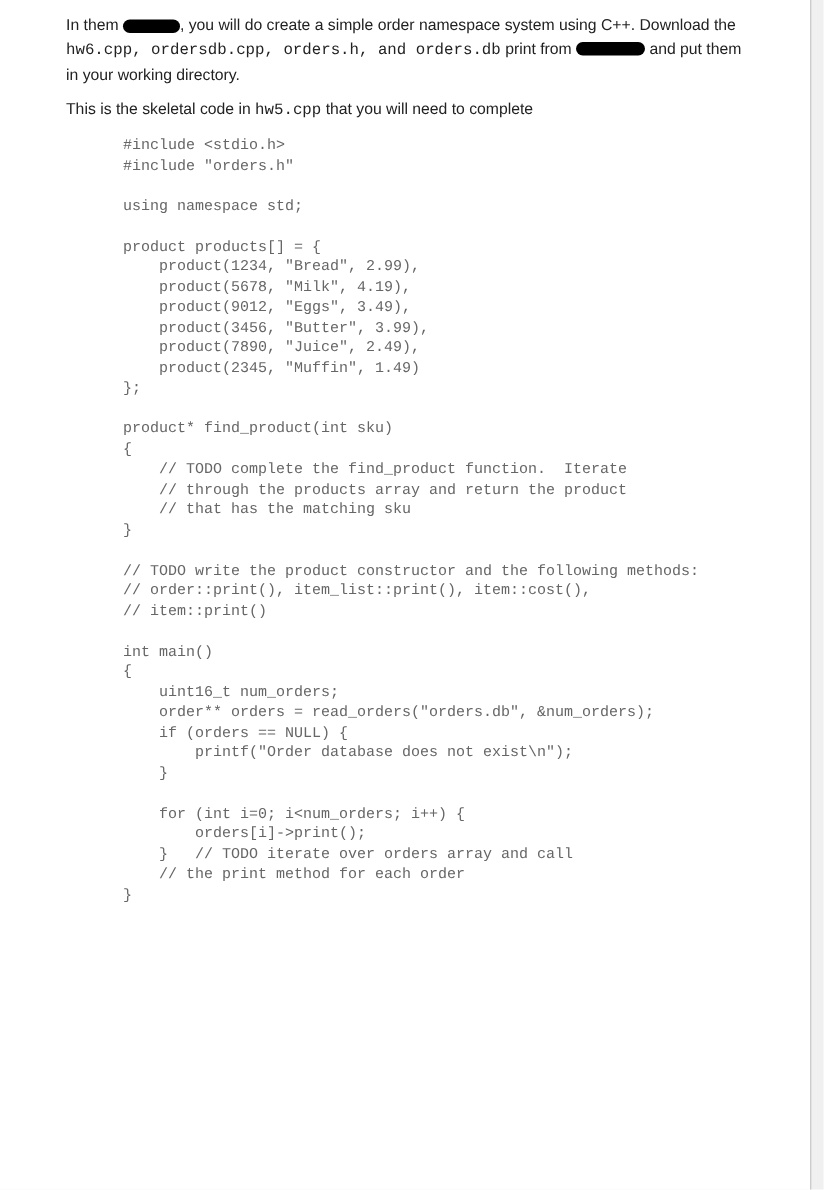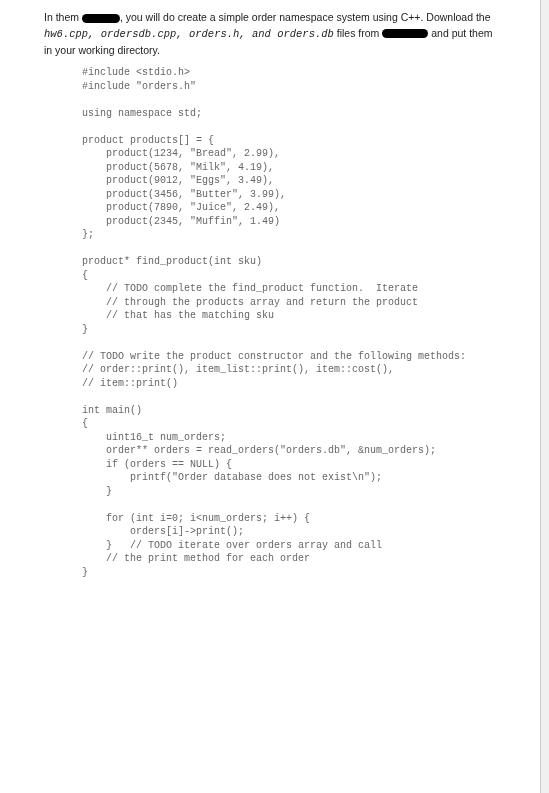--- a/index.html
+++ b/index.html
@@ -17,21 +17,20 @@
       background: #fff;
       padding: 10px 44px 10px 44px;
       min-height: 793px;
       border-right: 1px solid #ccc;
       margin-right: 8px;
     }
     .para { margin-bottom: 8px; }
     .code-inline {
       font-family: "Courier New", Courier, monospace;
       font-size: 10.5px;
-      font-style: italic;
     }
     .redact {
       display: inline-block;
       background: #000;
       height: 9px;
       vertical-align: middle;
       border-radius: 5px;
     }
     .r1 { width: 38px; }
     .r2 { width: 46px; }
@@ -47,23 +46,26 @@
     }
     .big-gap { height: 190px; }
   </style>
 </head>
 <body>
 
 <div class="page">
 
   <p class="para">
     <span>In them </span><span class="redact r1"></span><span>, you will do create a simple order namespace system using C++.  Download the </span><br>
-    <span class="code-inline">hw6.cpp, ordersdb.cpp, orders.h, and orders.db</span><span> files from </span><span class="redact r2"></span><span> and put them in your working directory.</span>
+    <span class="code-inline">hw6.cpp, ordersdb.cpp, orders.h, and orders.db</span><span> print from </span><span class="redact r2"></span><span> and put them in your working directory.</span>
   </p>
 
+  <p class="para">
+    <span>This is the skeletal code in </span><span class="code-inline">hw5.cpp</span><span> that you will need to complete</span>
+  </p>
 
   <div class="code-block">#include &lt;stdio.h&gt;
 #include "orders.h"
 
 using namespace std;
 
 product products[] = {
     product(1234, "Bread", 2.99),
     product(5678, "Milk", 4.19),
     product(9012, "Eggs", 3.49),

